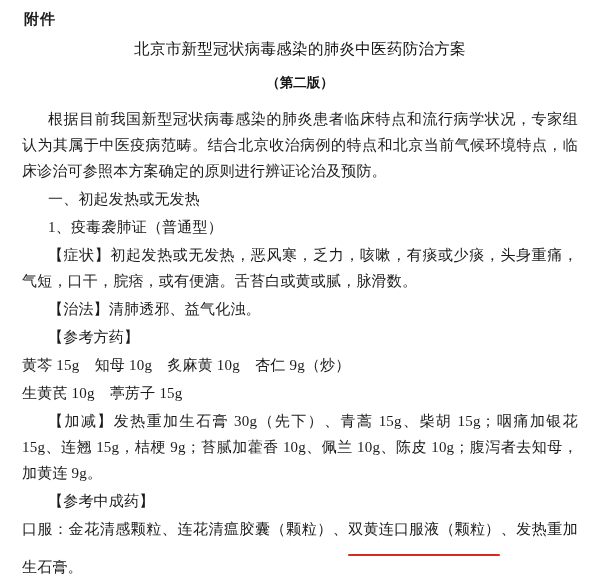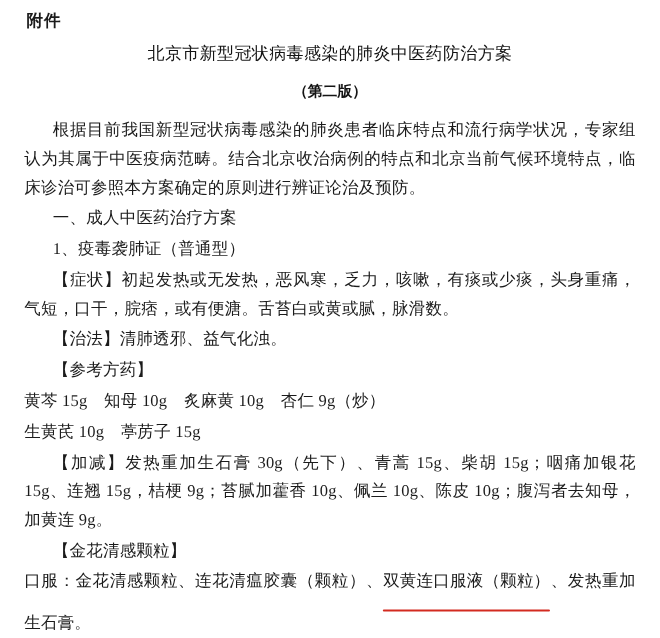--- a/index.html
+++ b/index.html
@@ -87,37 +87,37 @@
   <div class="attachment-label">附件</div>
 
   <div class="doc-title">北京市新型冠状病毒感染的肺炎中医药防治方案</div>
 
   <div class="doc-subtitle">（第二版）</div>
 
   <div class="body-block">
 
     <p class="para indent">根据目前我国新型冠状病毒感染的肺炎患者临床特点和流行病学状况，专家组认为其属于中医疫病范畴。结合北京收治病例的特点和北京当前气候环境特点，临床诊治可参照本方案确定的原则进行辨证论治及预防。</p>
 
-    <p class="para indent section-gap">一、成人中医药治疗方案</p>
+    <p class="para indent section-gap">一、初起发热或无发热</p>
 
     <p class="para indent">1、疫毒袭肺证（普通型）</p>
 
     <p class="para indent">【症状】初起发热或无发热，恶风寒，乏力，咳嗽，有痰或少痰，头身重痛，气短，口干，脘痞，或有便溏。舌苔白或黄或腻，脉滑数。</p>
 
     <p class="para indent">【治法】清肺透邪、益气化浊。</p>
 
     <p class="para indent">【参考方药】</p>
 
     <p class="para">黄芩 15g　知母 10g　炙麻黄 10g　杏仁 9g（炒）</p>
 
 
     <p class="para">生黄芪 10g　葶苈子 15g</p>
 
     <p class="para indent">【加减】发热重加生石膏 30g（先下）、青蒿 15g、柴胡 15g；咽痛加银花 15g、连翘 15g，桔梗 9g；苔腻加藿香 10g、佩兰 10g、陈皮 10g；腹泻者去知母，加黄连 9g。</p>
 
-    <p class="para indent">【金花清感颗粒】</p>
+    <p class="para indent">【参考中成药】</p>
 
     <p class="para tight">
       <span>口服：金花清感颗粒、连花清瘟胶囊（颗粒）、</span><span class="underlined">双黄连口服液（颗粒）</span><span>、发热重加生石膏。</span>
     </p>
 
   </div>
 </div>
 
 </body></html>

